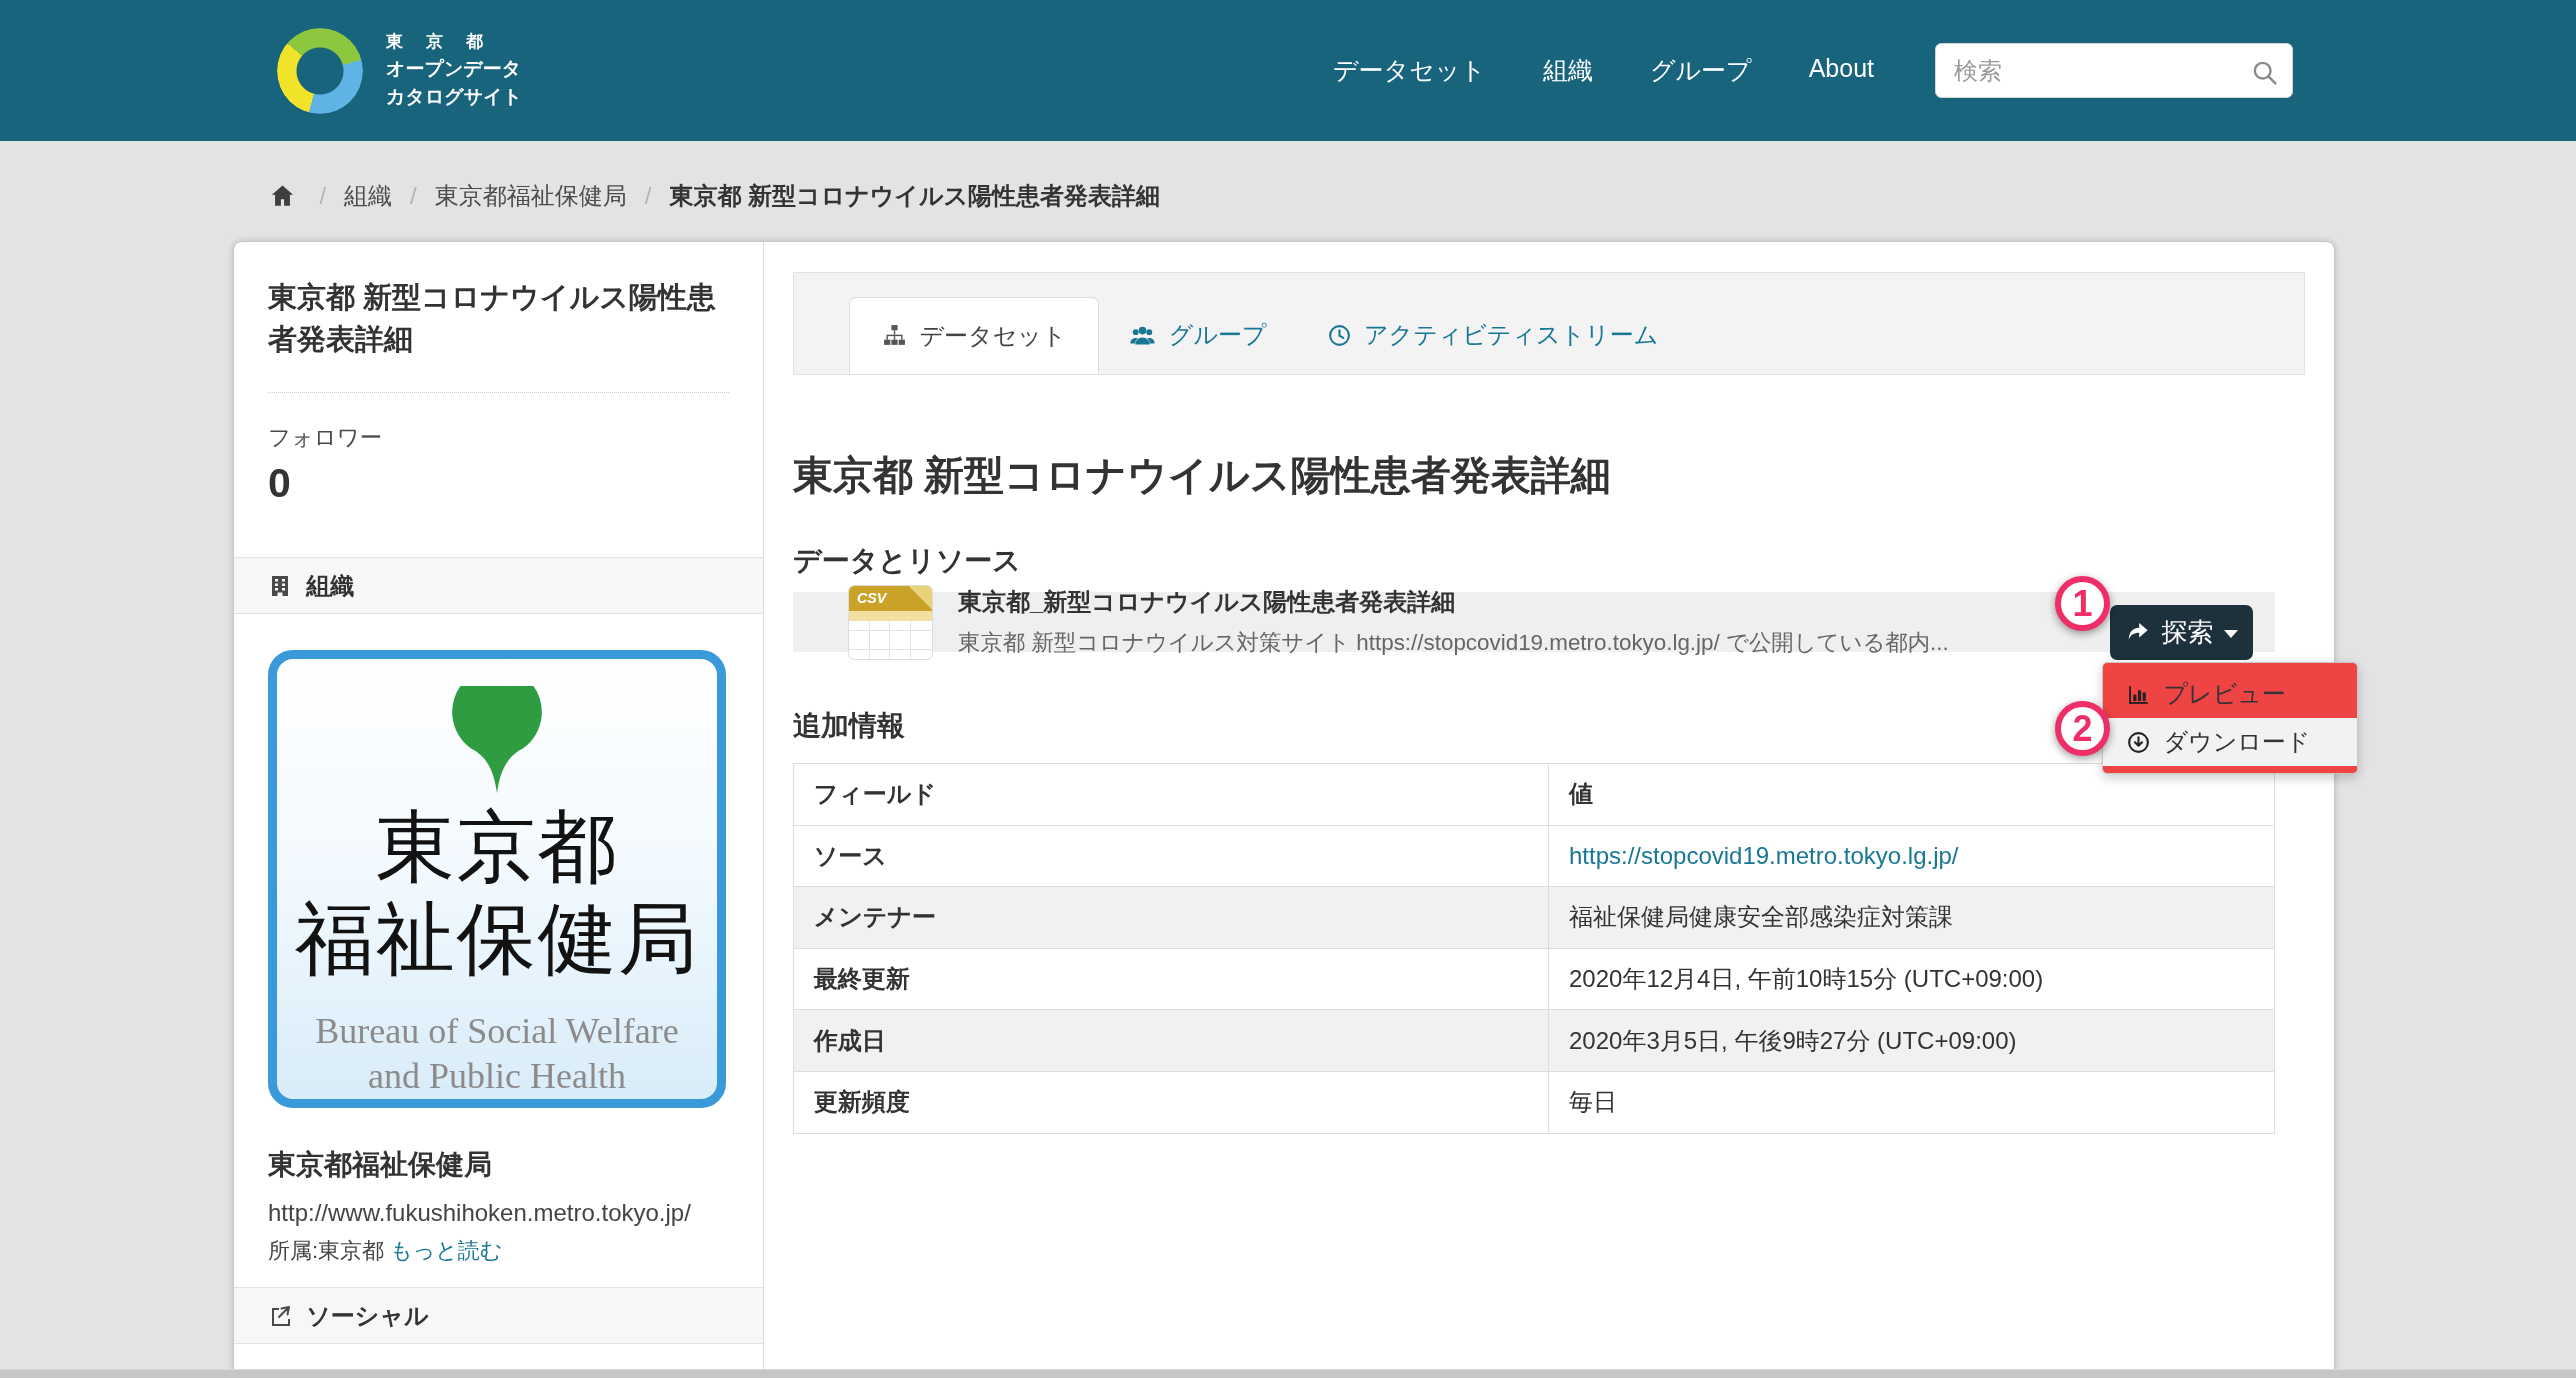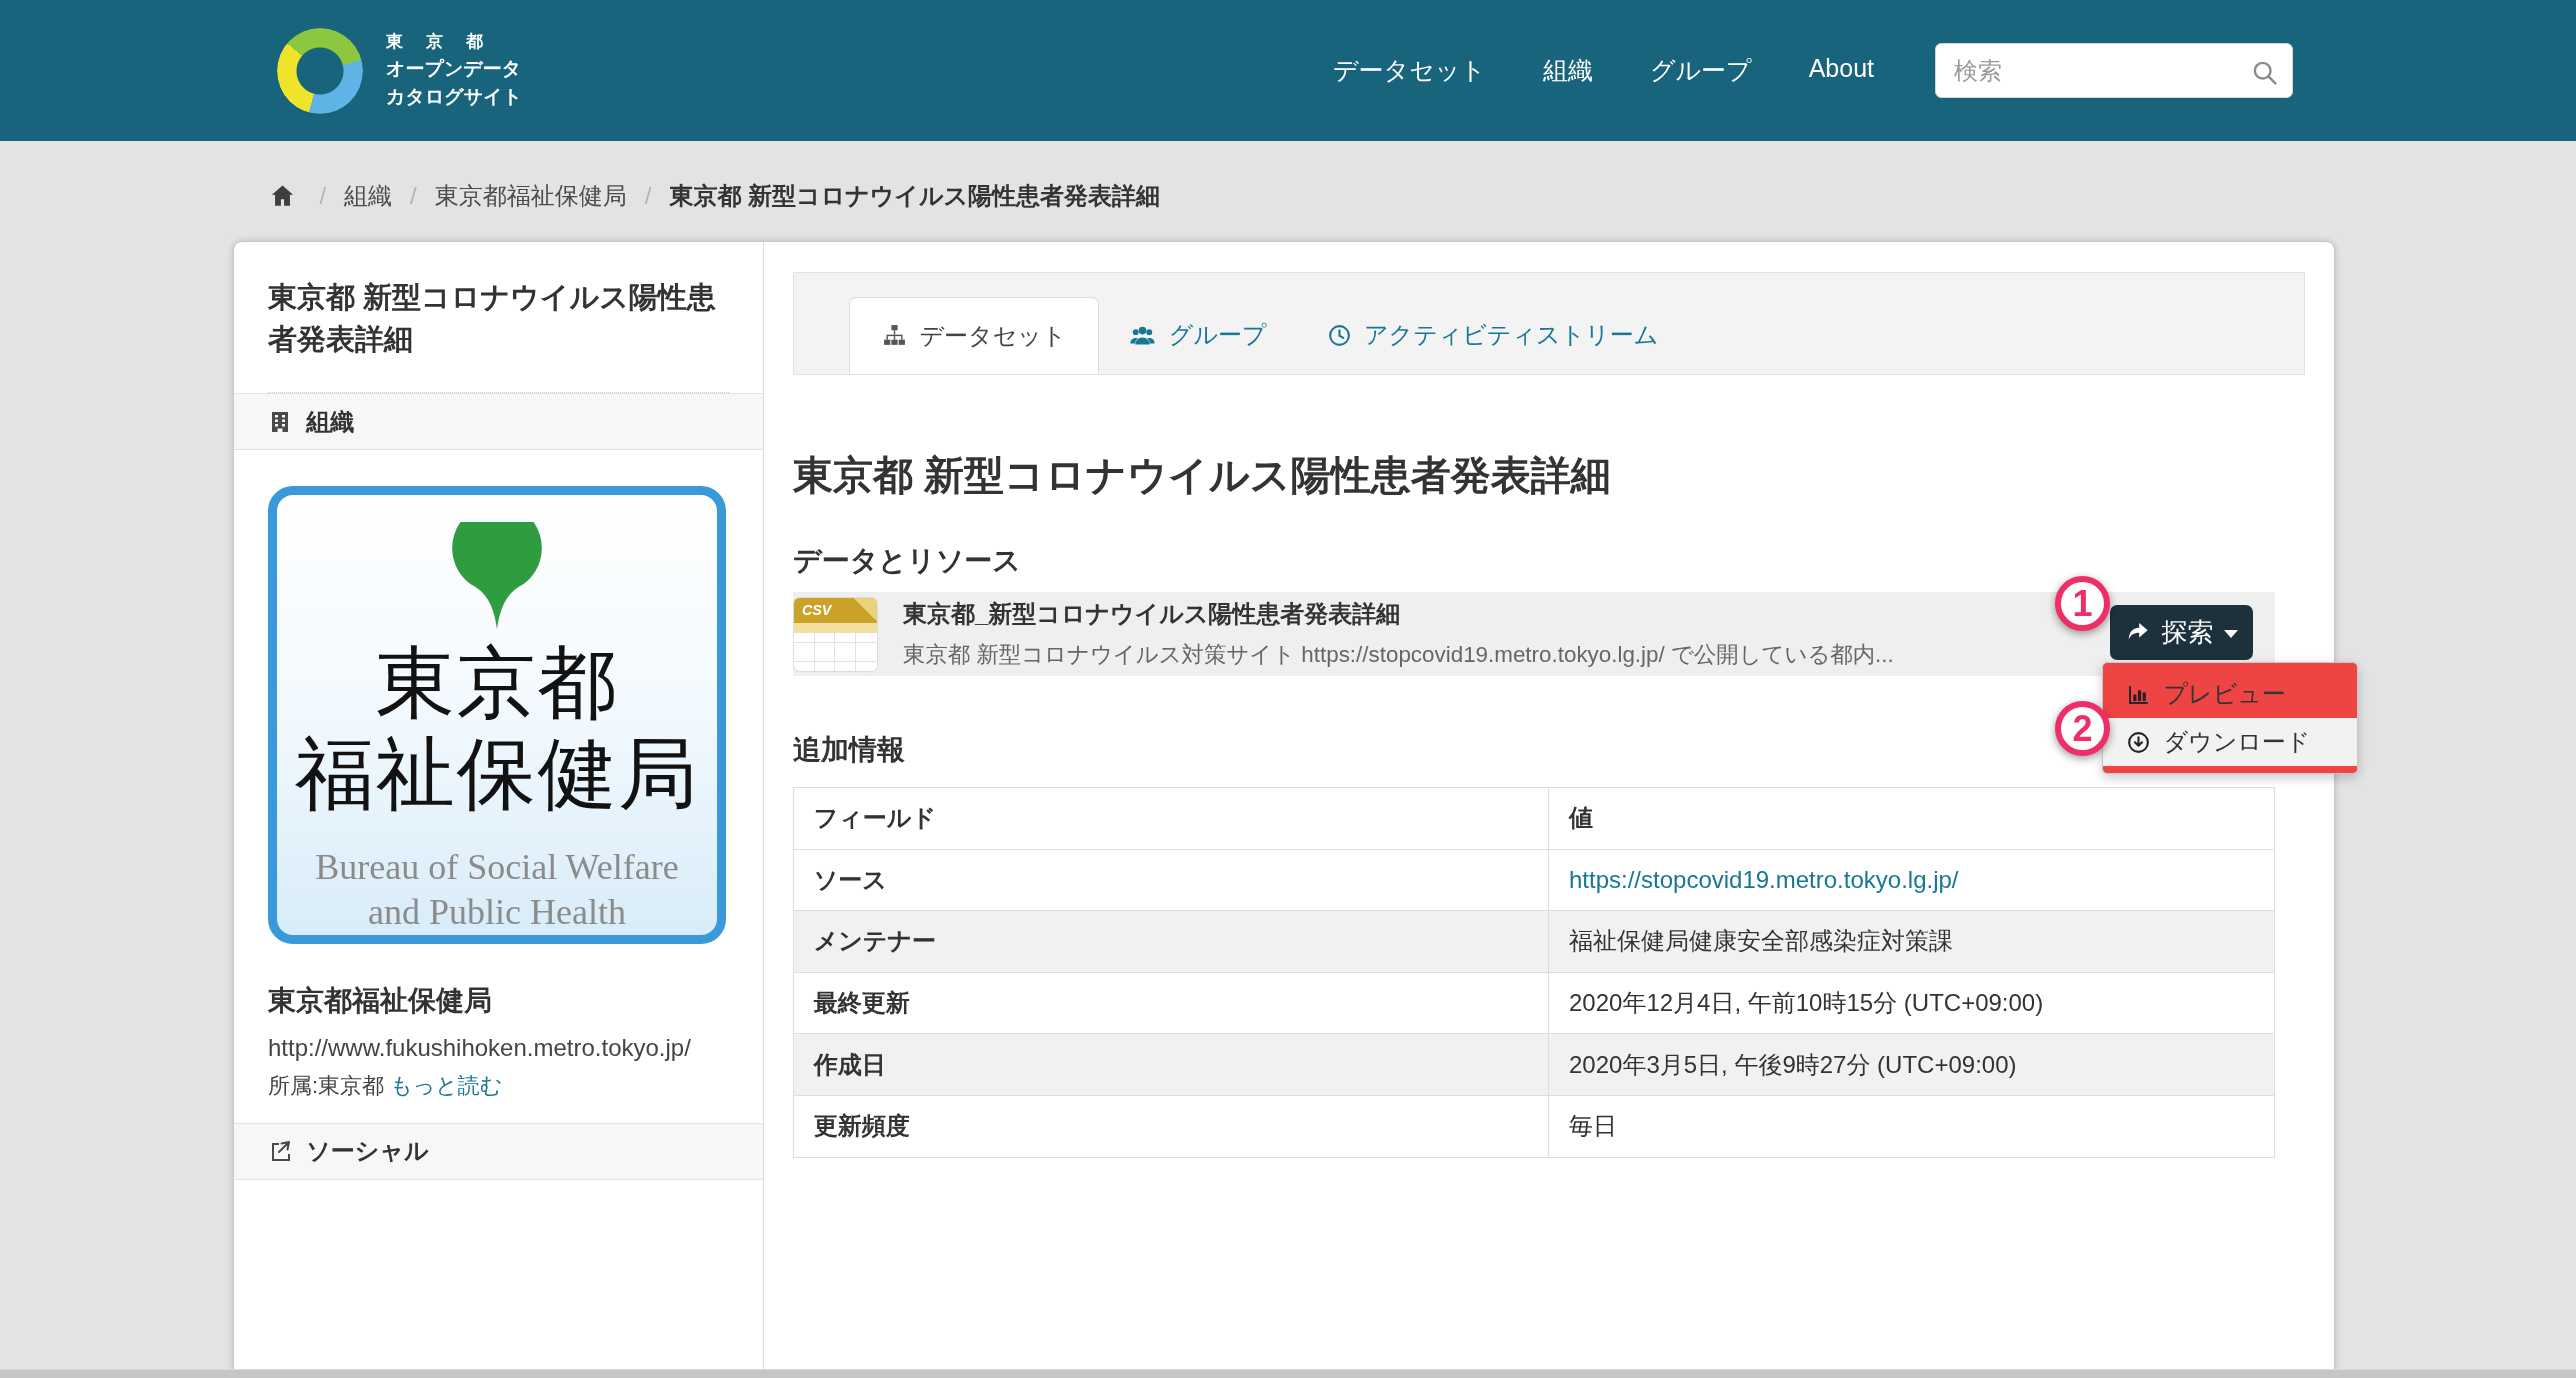--- a/index.html
+++ b/index.html
@@ -76,22 +76,22 @@
     color:#444; position:relative; }
   .tab.active svg { color:#555; }
   .tab.link { color:#187794; height:77px; padding:0 30px; text-decoration:none; }
   .tab.link svg { color:#187794; }
   .page-title { font-size:40px; font-weight:bold; color:#333; margin-top:73px; }
   .desc { font-size:24px; color:#444; line-height:1.62; margin-top:41px; max-width:1481px; }
   .desc a { color:#187794; text-decoration:none; }
   .h3 { font-size:28px; font-weight:bold; color:#333; }
   .res-head { margin-top:39px; }
   .resources { position:relative; margin-top:12.5px; width:1482px; }
-  .res-item { height:84px; background:#efefef; display:flex; align-items:center;
-    position:relative; }
+  .res-item { height:60px; background:#efefef; display:flex; align-items:center;
+    padding-left:55px; position:relative; }
   .csvicon { width:85px; height:75px; background:#fff; border:0.9px solid #dcdcdc;
     border-radius:6.3px; position:relative; overflow:hidden; flex:0 0 85px; }
   .csvicon .band { height:25px; background:#c9a227; color:#fff; font-size:14.3px;
     font-weight:bold; font-style:italic; display:flex; align-items:center; padding-left:8px; }
   .csvicon .fold { position:absolute; top:0; right:0; width:0; height:0;
     border-top:23px solid #e8d27a; border-left:23px solid transparent; }
   .csvicon .fold2 { position:absolute; top:0; right:0; width:0; height:0;
     border-bottom:23px solid transparent; border-right:23px solid #fafafa; }
   .csvicon .grid { position:absolute; top:25px; left:0; right:0; bottom:0;
     background:
@@ -176,20 +176,24 @@
   <a href="#">東京都福祉保健局</a>
   <span class="crumb-sep">/</span>
   <span class="current">東京都 新型コロナウイルス陽性患者発表詳細</span>
 </nav>
 
 <div class="card">
 
   <aside class="side">
     <h1>東京都 新型コロナウイルス陽性患者発表詳細</h1>
     <hr class="dotted">
+    <div class="followers">
+      <div class="lbl">フォロワー</div>
+      <div class="cnt">0</div>
+    </div>
 
     <div class="side-bar-head">
       <svg width="24" height="24" viewBox="0 0 24 24" fill="currentColor">
         <path d="M4 2h16v20H4zM7 5h3v2.5H7zm7 0h3v2.5h-3zM7 9.5h3V12H7zm7 0h3V12h-3zM7 14h3v2.5H7zm7 0h3v2.5h-3zM9.5 18.5h5V22h-5z" fill-rule="evenodd"></path>
       </svg>
       <span>組織</span>
     </div>
 
     <div class="orgimg-wrap">
       <div class="orgimg">

